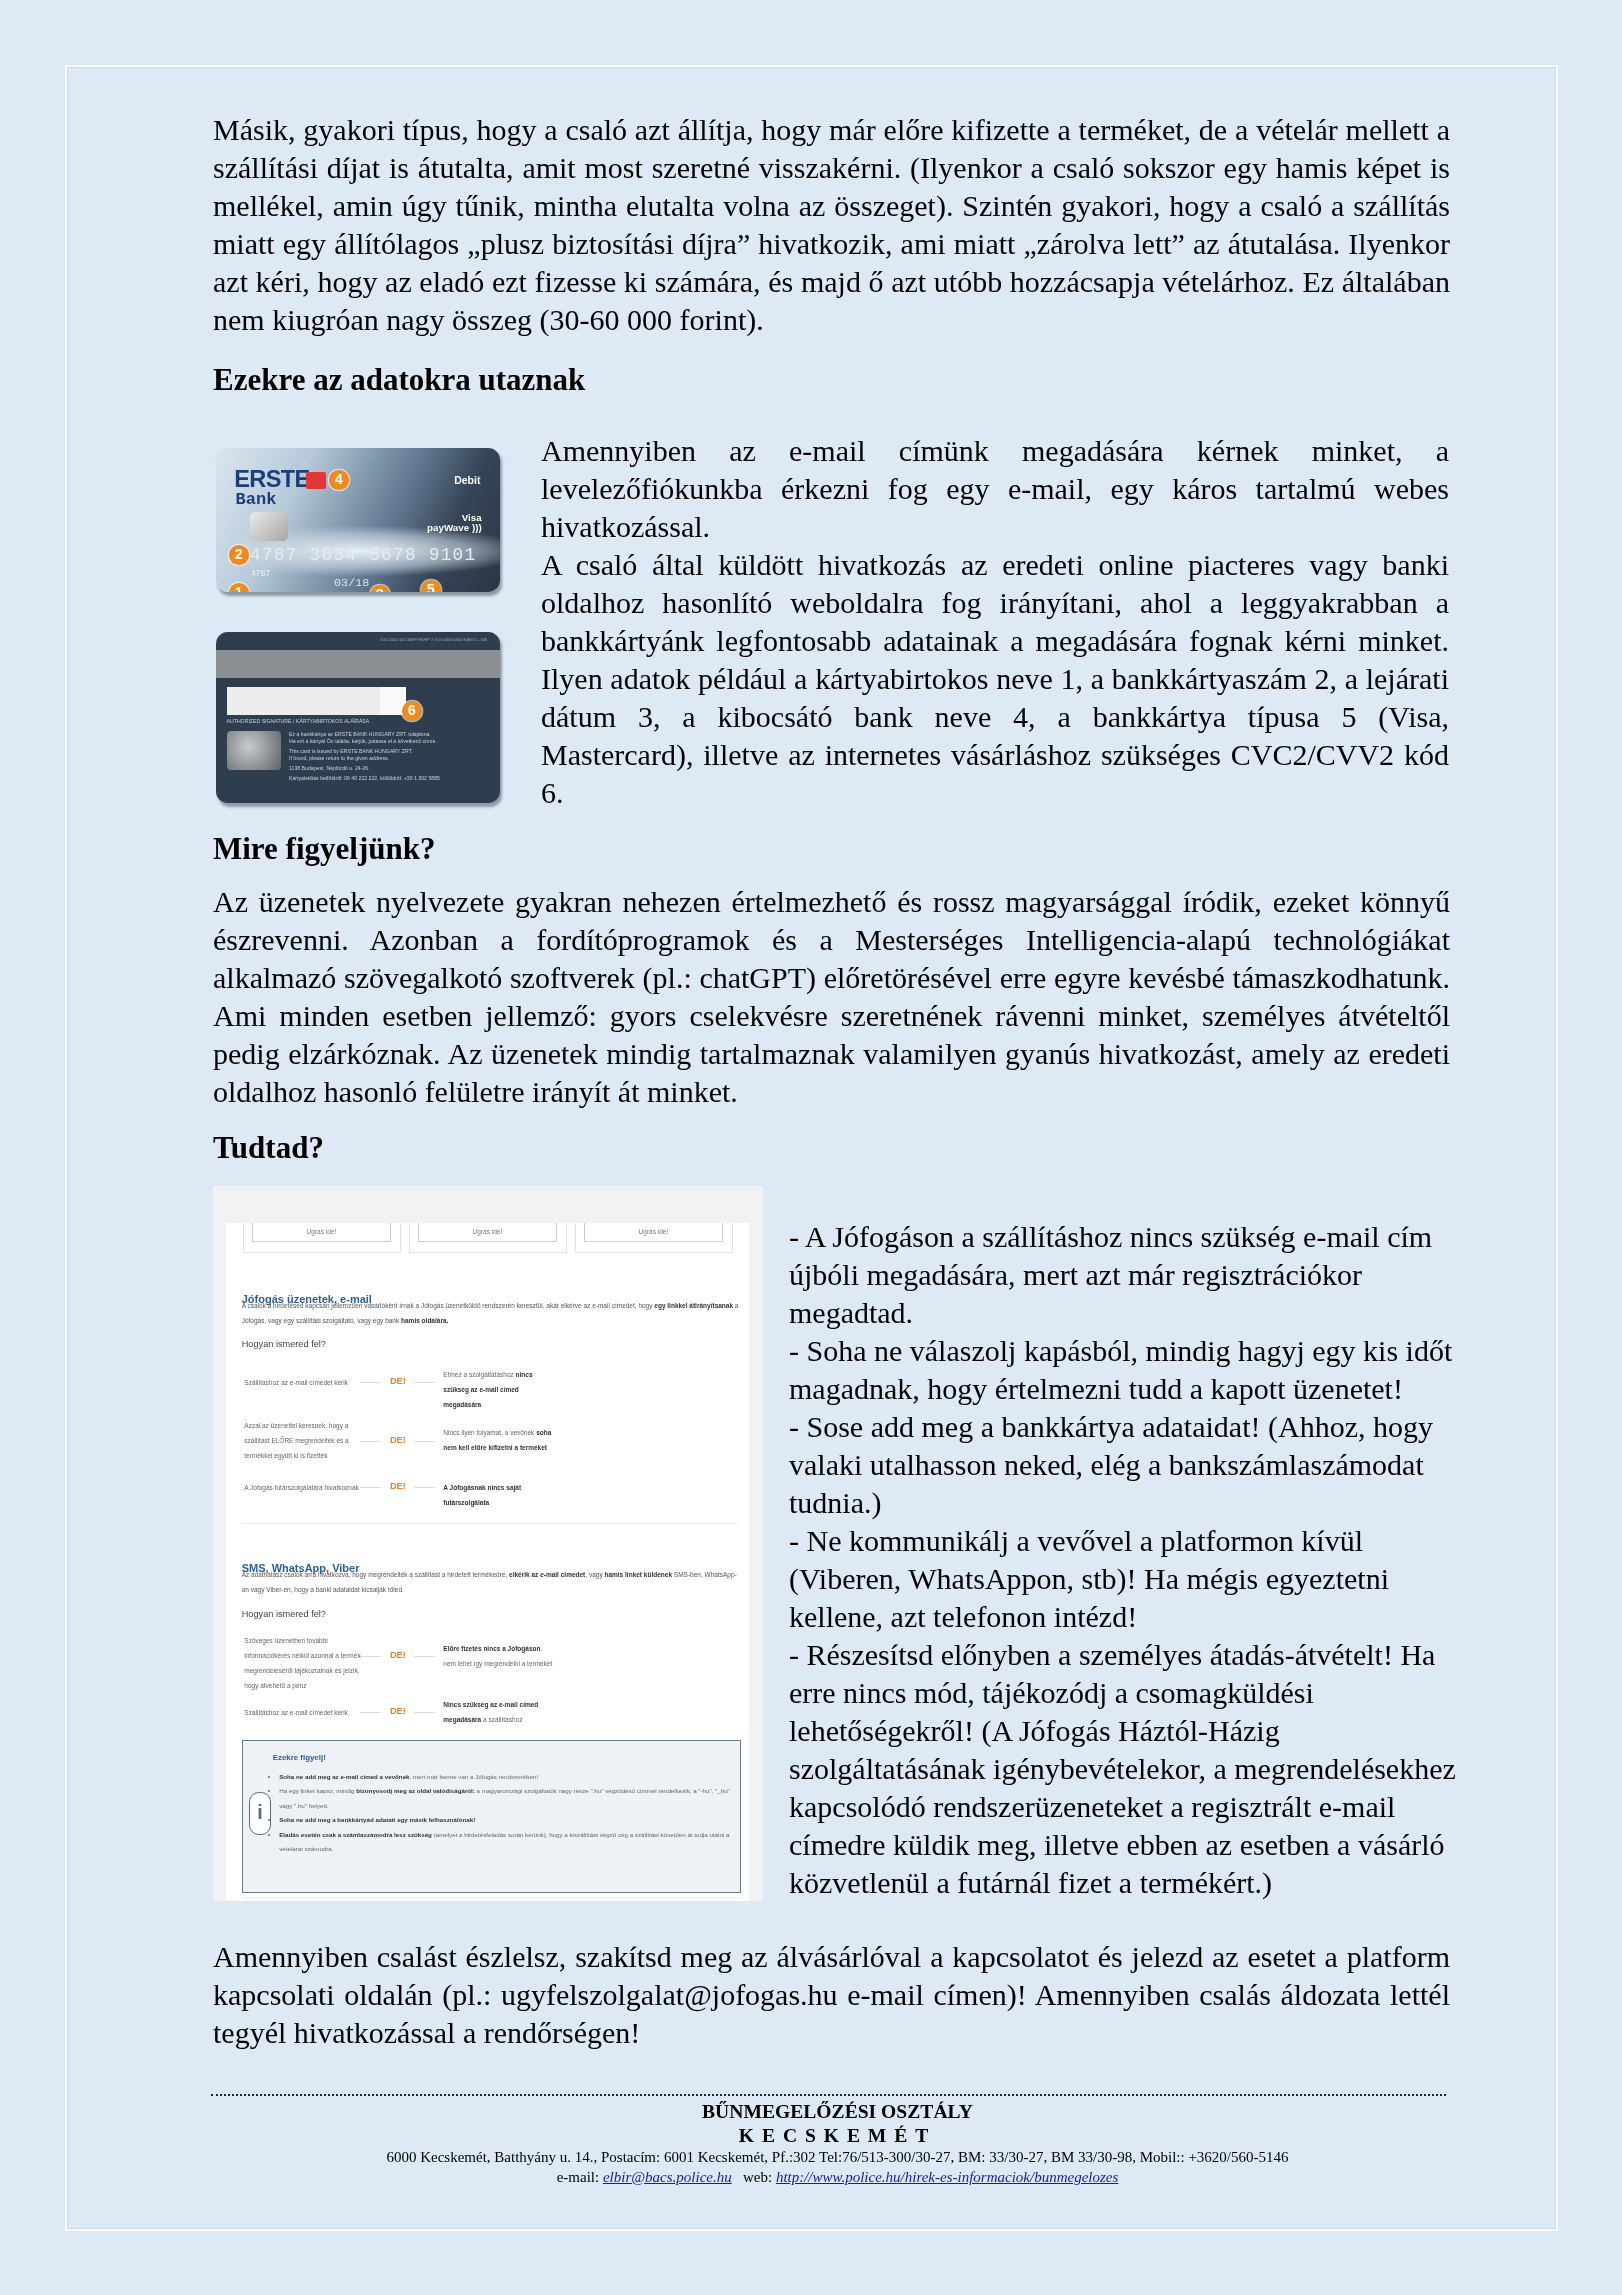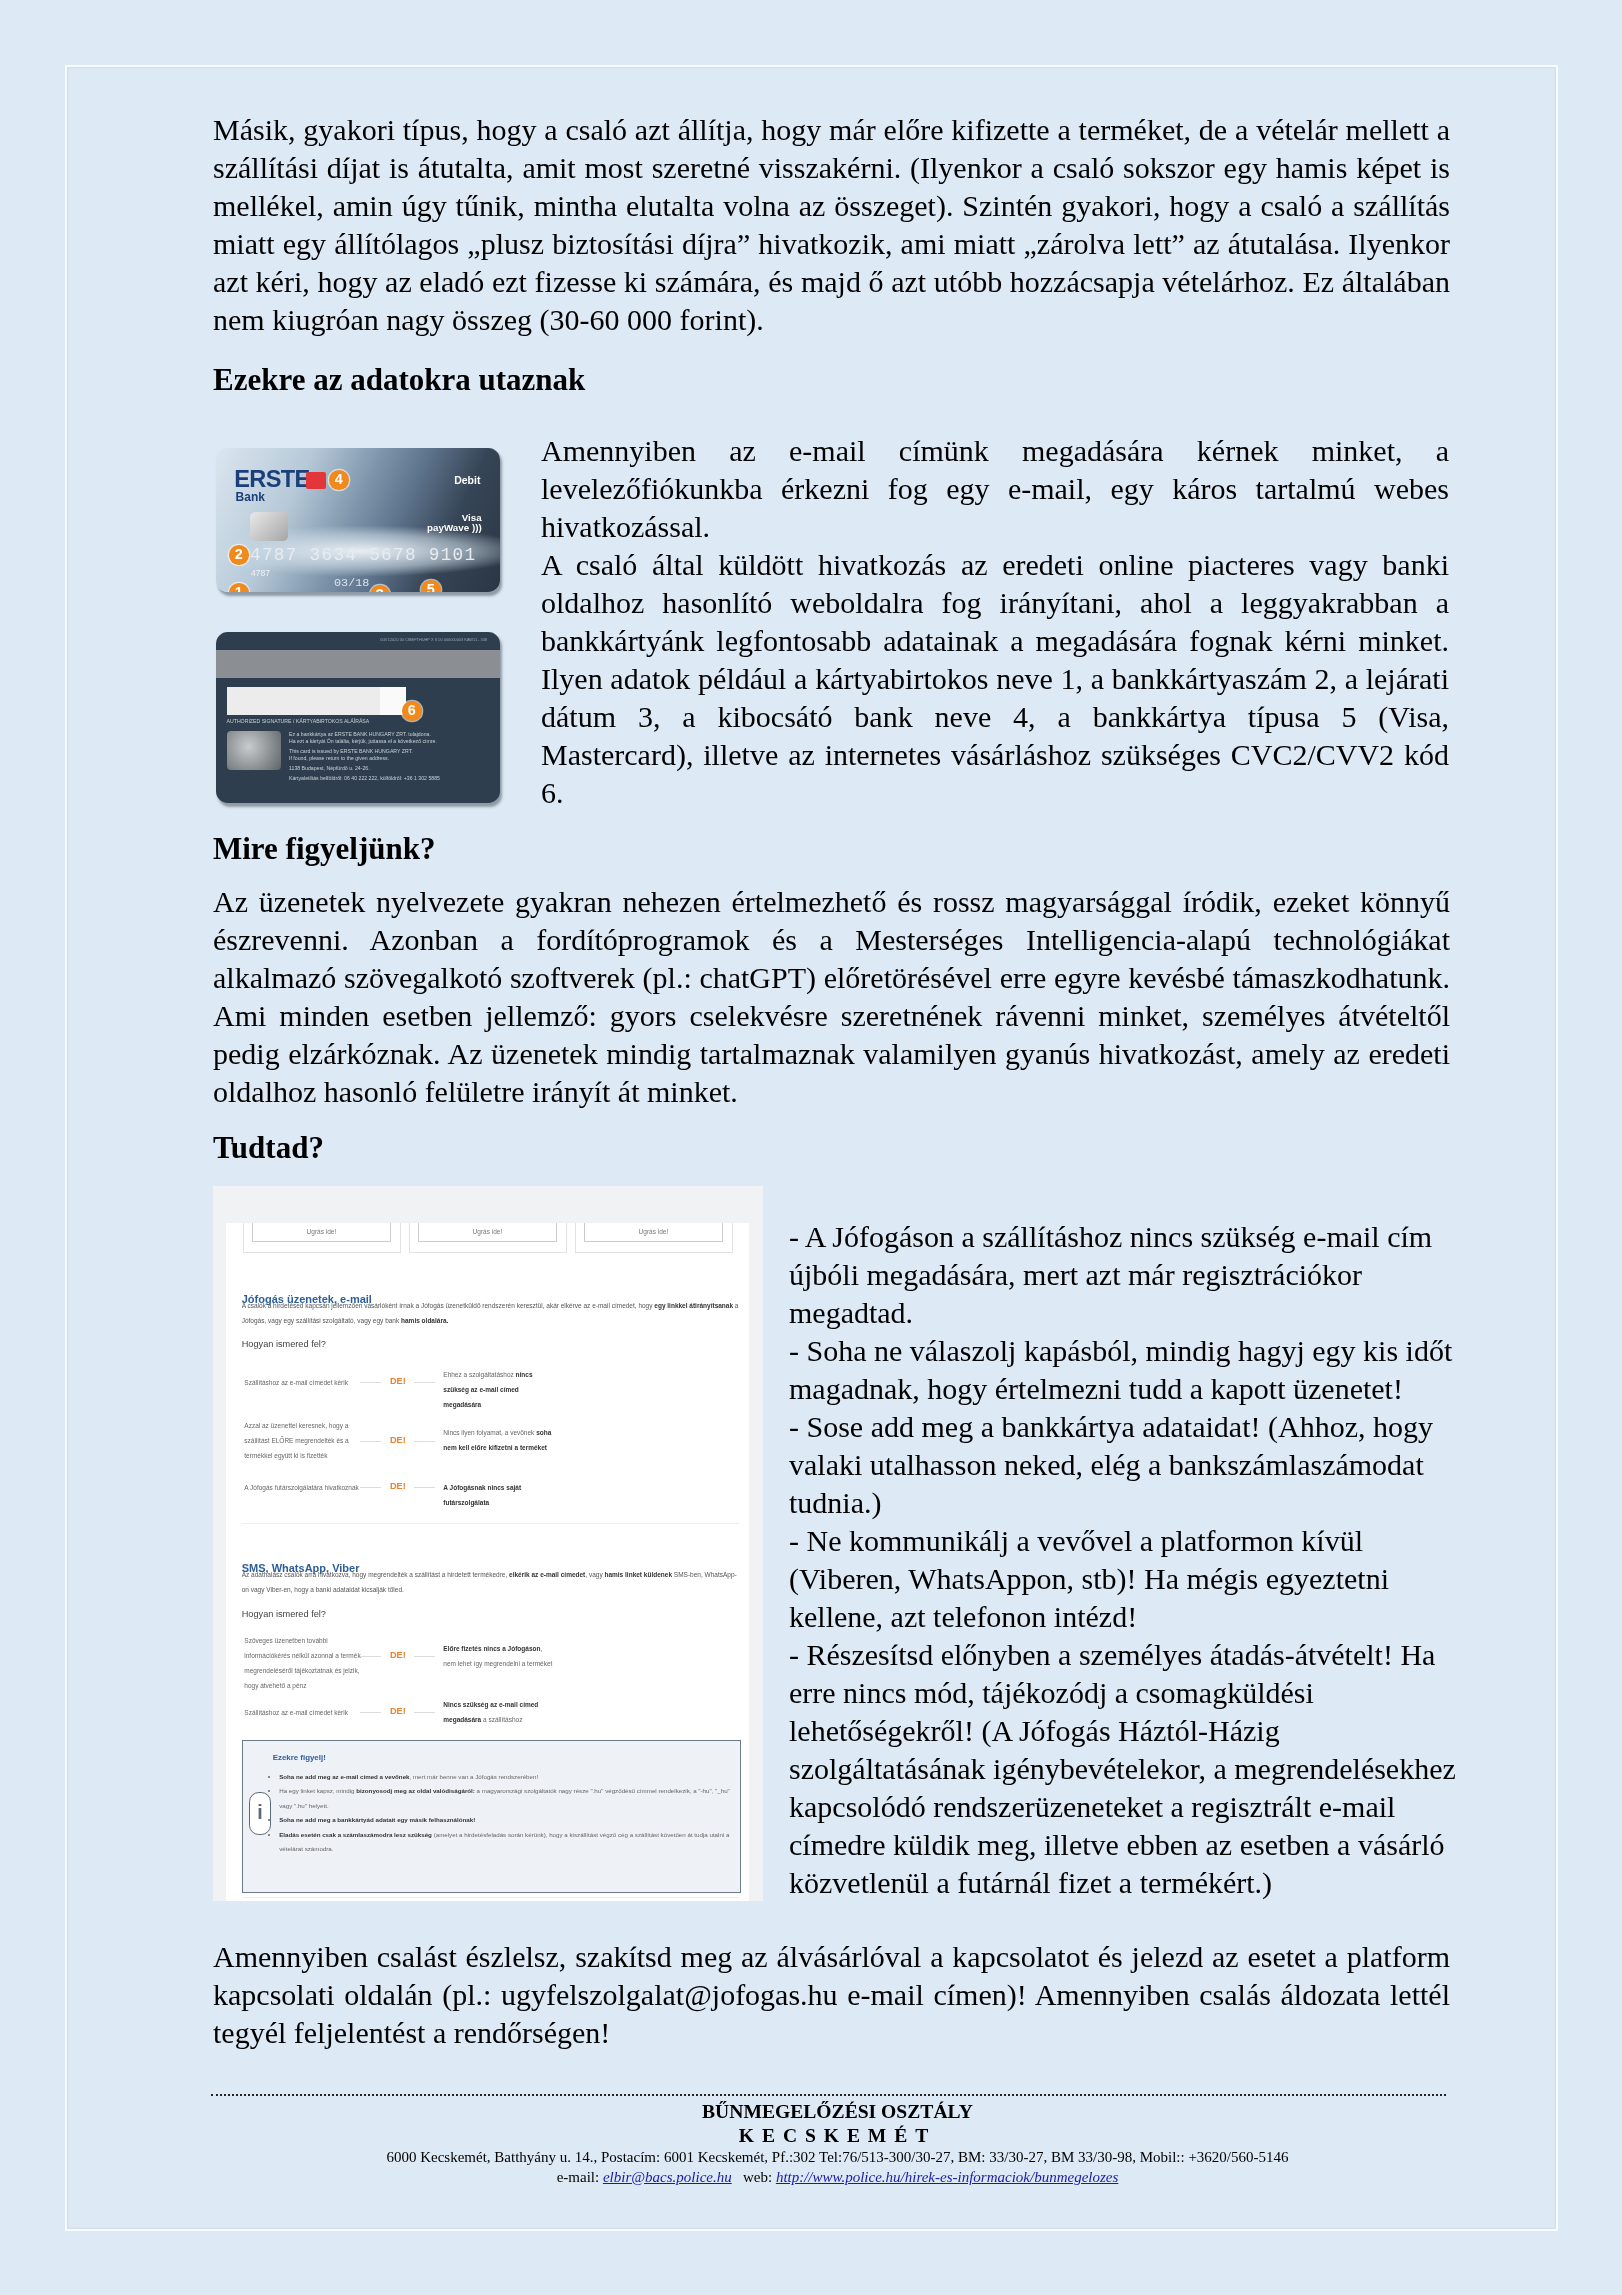--- a/index.html
+++ b/index.html
@@ -15,21 +15,21 @@
   .p { font-size:30px; line-height:38px; text-align:justify; margin:0; }
   h2 { font-size:31px; font-weight:bold; margin:0; line-height:37px; }
 
   
   .card { position:absolute; border-radius:11.8px; overflow:hidden; box-shadow:2px 3.3px 2.6px rgba(80,90,100,.55); }
   .card-front { left:216px; top:448px; width:284px; height:144px;
     background:linear-gradient(115deg,#dbe6ef 0%,#b6c9d8 28%,#7d95ab 48%,#5c718a 62%,#364556 78%,#2a3644 100%); }
   .card-front .swoosh { position:absolute; left:-26px; top:77px; width:340px; height:52px; border-radius:50%;
     background:radial-gradient(ellipse at center,#e8eef3 0%,rgba(200,214,226,.6) 45%,rgba(0,0,0,0) 70%); }
   .erste { position:absolute; left:18.3px; top:18.3px; font-family:"Liberation Sans",sans-serif; font-weight:bold; font-size:23.6px; color:#1b3f7a; letter-spacing:-0.7px; }
-  .erste-bank { position:absolute; left:19.6px; top:42px; font-family:Liberation Sans, sans-serif; font-weight:bold; font-size:12px; color:#1b3f7a; }
+  .erste-bank { position:absolute; left:19.6px; top:42px; font-family:Liberation Mono, monospace; font-weight:bold; font-size:17px; color:#1b3f7a; }
   .erste-logo { position:absolute; left:90px; top:23.6px; width:19.6px; height:17px; background:#e3363b; border-radius:2px; }
   .badge { position:absolute; width:19.6px; height:19.6px; border-radius:50%; background:#f08a1c; color:#fff;
     font-family:"Liberation Sans",sans-serif; font-weight:bold; font-size:14.4px; line-height:19.6px; text-align:center;
     box-shadow:0 0 0 1.3px rgba(255,255,255,.6); }
   .debit { position:absolute; right:19.6px; top:26px; font-family:"Liberation Sans",sans-serif; font-weight:bold; color:#fff; font-size:10.5px; }
   .chip { position:absolute; left:34px; top:64px; width:38px; height:29px; border-radius:5.2px;
     background:linear-gradient(135deg,#e9e9e9,#a6a6a6); }
   .paywave { position:absolute; right:18.3px; top:65px; color:#fff; font-family:"Liberation Sans",sans-serif; font-weight:bold; font-size:9.8px; line-height:9.8px; text-align:right; }
   .cardnum { position:absolute; left:34px; top:97px; color:#e6ecf1; font-family:"Liberation Mono",monospace; font-size:17.7px; letter-spacing:1.3px; }
   .small4 { position:absolute; left:35px; top:120px; color:#f1f4f6; font-family:"Liberation Sans",sans-serif; font-size:8.5px; }
@@ -216,21 +216,21 @@
 </div>
 
 <div class="tips">
   <p>- A Jófogáson a szállításhoz nincs szükség e-mail cím újbóli megadására, mert azt már regisztrációkor megadtad.</p>
   <p>- Soha ne válaszolj kapásból, mindig hagyj egy kis időt magadnak, hogy értelmezni tudd a kapott üzenetet!</p>
   <p>- Sose add meg a bankkártya adataidat! (Ahhoz, hogy valaki utalhasson neked, elég a bankszámlaszámodat tudnia.)</p>
   <p>- Ne kommunikálj a vevővel a platformon kívül (Viberen, WhatsAppon, stb)! Ha mégis egyeztetni kellene, azt telefonon intézd!</p>
   <p>- Részesítsd előnyben a személyes átadás-átvételt! Ha erre nincs mód, tájékozódj a csomagküldési lehetőségekről! (A Jófogás Háztól-Házig szolgáltatásának igénybevételekor, a megrendelésekhez kapcsolódó rendszerüzeneteket a regisztrált e-mail címedre küldik meg, illetve ebben az esetben a vásárló közvetlenül a futárnál fizet a termékért.)</p>
 </div>
 
-<p class="p content" style="top:1938px;">Amennyiben csalást észlelsz, szakítsd meg az álvásárlóval a kapcsolatot és jelezd az esetet a platform kapcsolati oldalán (pl.: ugyfelszolgalat@jofogas.hu e-mail címen)! Amennyiben csalás áldozata lettél tegyél feljelentést a rendőrségen!</p>
+<p class="p content" style="top:1938px;">Amennyiben csalást észlelsz, szakítsd meg az álvásárlóval a kapcsolatot és jelezd az esetet a platform kapcsolati oldalán (pl.: ugyfelszolgalat@jofogas.hu e-mail címen)! Amennyiben csalás áldozata lettél tegyél hivatkozással a rendőrségen!</p>
 
 <div class="dotline"></div>
 <div class="footer">
   <div class="f-title">BŰNMEGELŐZÉSI OSZTÁLY</div>
   <div class="f-city">KECSKEMÉT</div>
   <div class="f-addr">6000 Kecskemét, Batthyány u. 14., Postacím: 6001 Kecskemét, Pf.:302 Tel:76/513-300/30-27, BM: 33/30-27, BM 33/30-98, Mobil:: +3620/560-5146</div>
   <div class="f-contact">
     <span>e-mail: </span><a class="f-link">elbir@bacs.police.hu</a>
     &nbsp;&nbsp;<span>web: </span><a class="f-link">http://www.police.hu/hirek-es-informaciok/bunmegelozes</a>
   </div>

